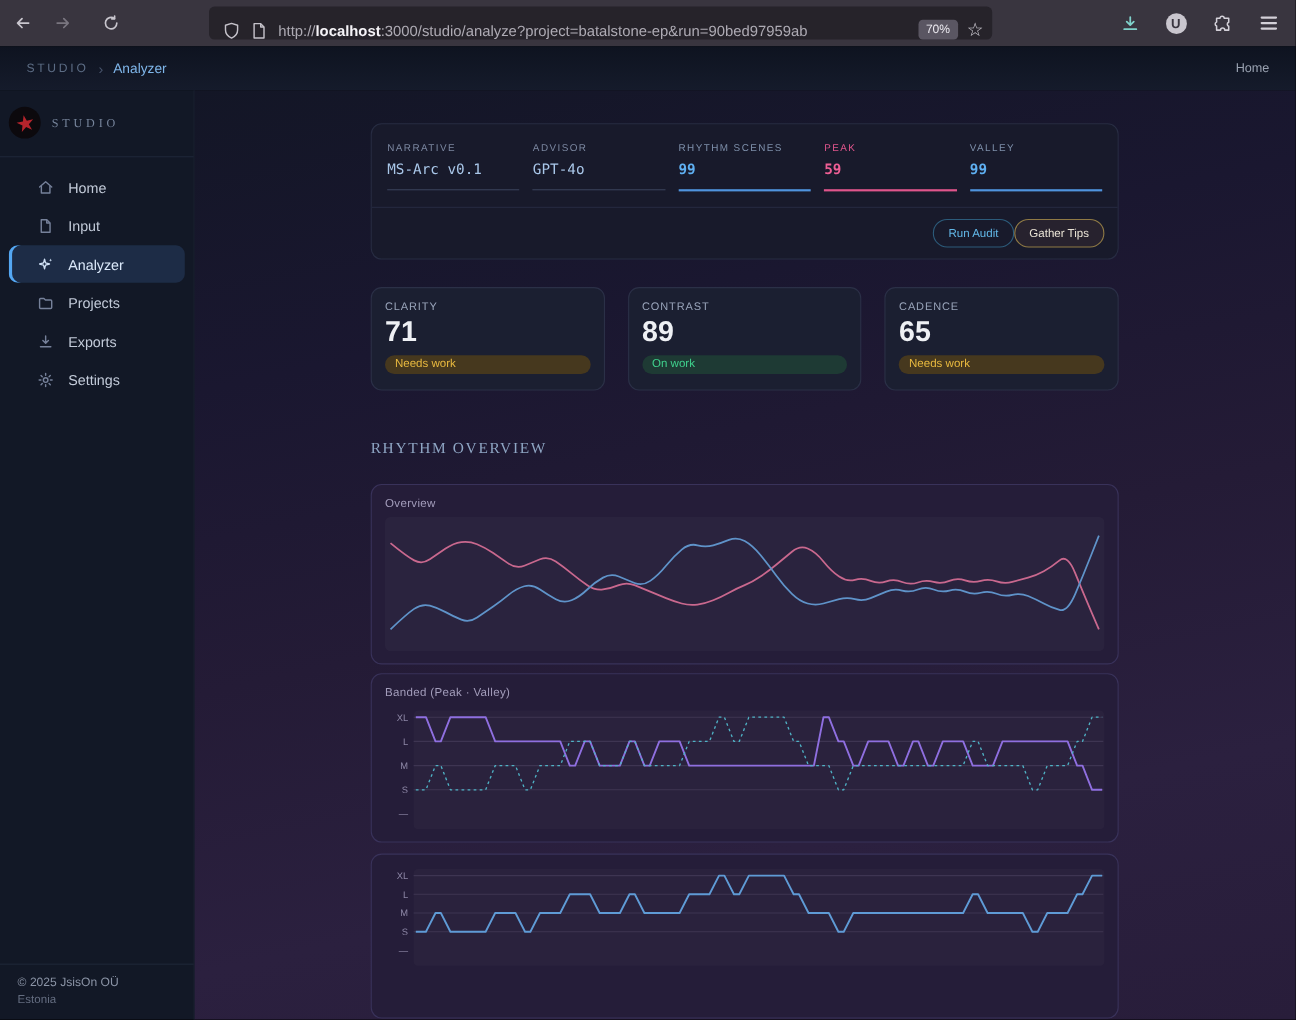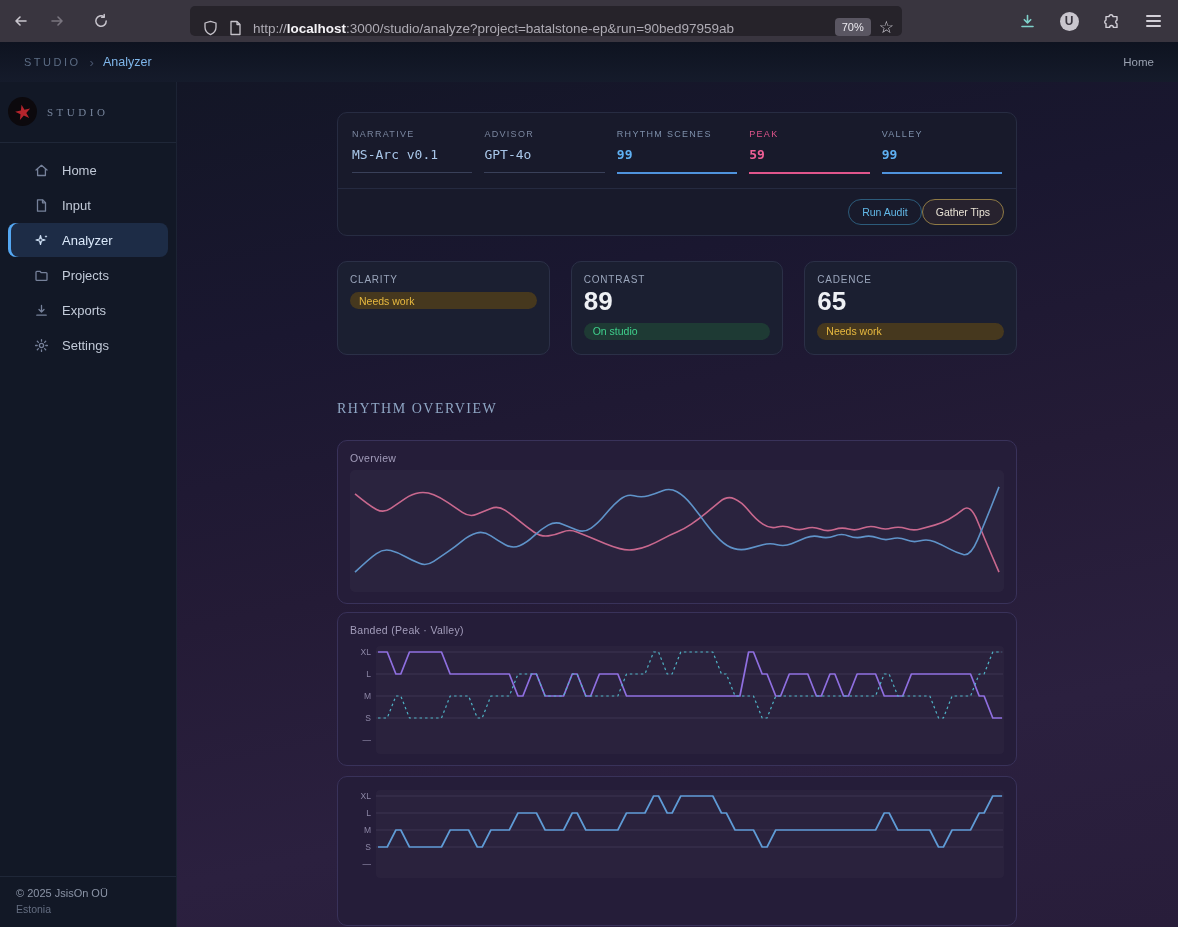--- a/index.html
+++ b/index.html
@@ -255,26 +255,27 @@
           </div>
           <div class="panel-actions">
             <button class="btn btn-cyan">Run Audit</button>
             <button class="btn btn-gold">Gather Tips</button>
           </div>
         </div>
 
         <div class="metrics">
           <div class="mcard">
             <div class="mlabel">CLARITY</div>
+            <div class="mvalue">71</div>
             <div class="mbadge tone-warn">Needs work</div>
           </div>
           <div class="mcard">
             <div class="mlabel">CONTRAST</div>
             <div class="mvalue">89</div>
-            <div class="mbadge tone-ok">On studio</div>
+            <div class="mbadge tone-ok">On work</div>
           </div>
           <div class="mcard">
             <div class="mlabel">CADENCE</div>
             <div class="mvalue">65</div>
             <div class="mbadge tone-warn">Needs work</div>
           </div>
         </div>
 
         <div class="section-title">RHYTHM OVERVIEW</div>
 

